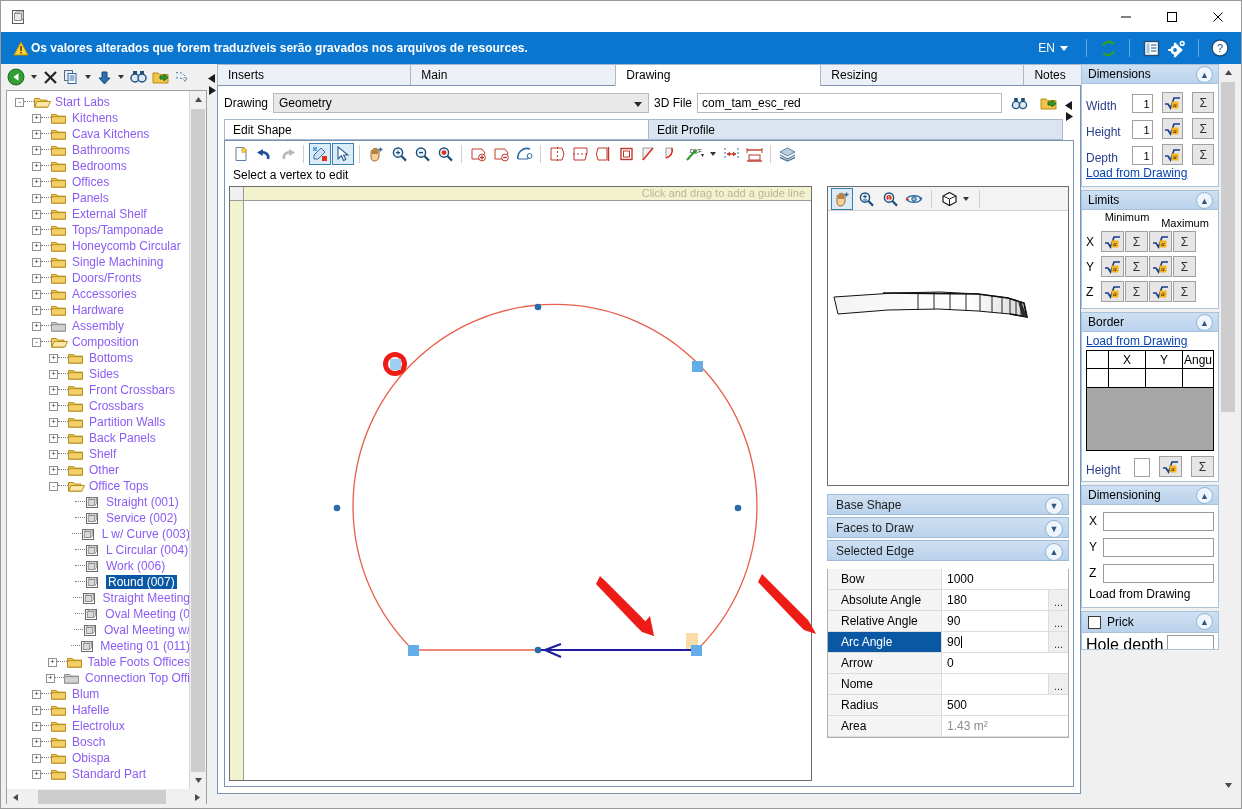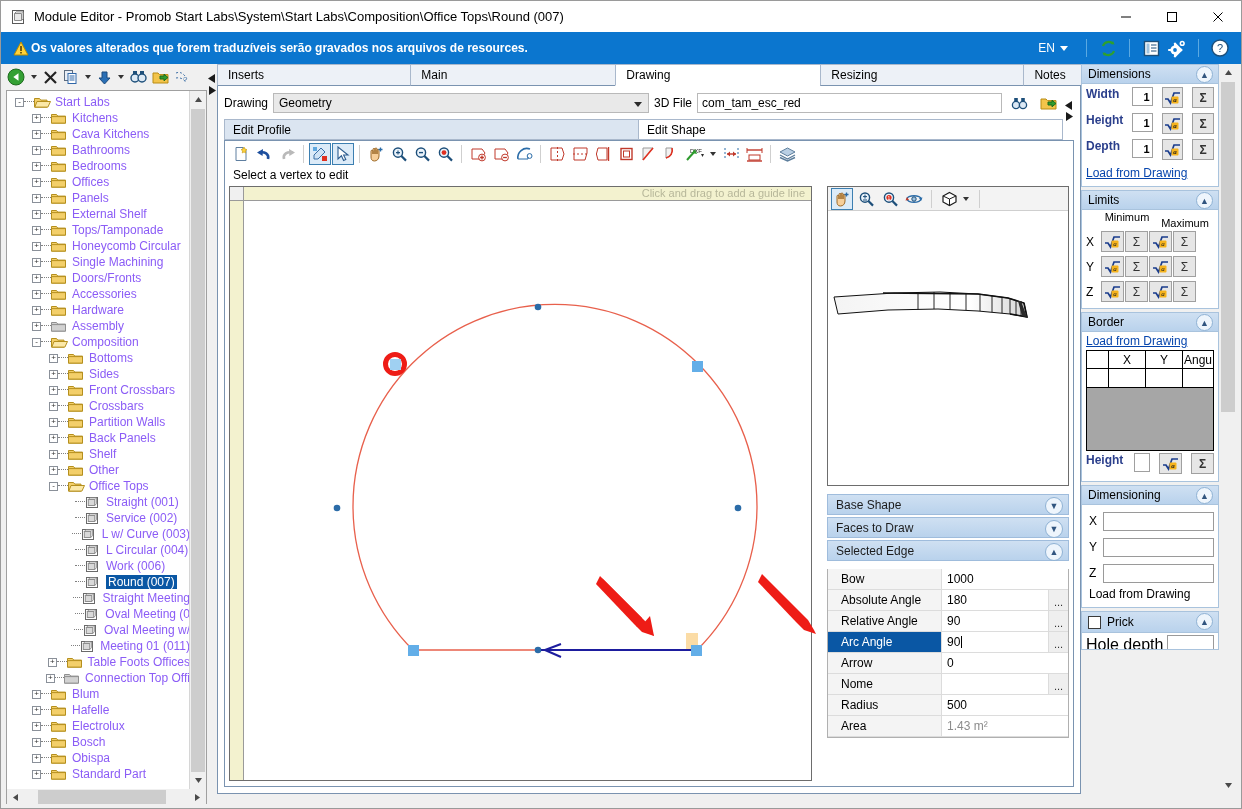--- a/index.html
+++ b/index.html
@@ -117,21 +117,21 @@
 
   
   .rightdock{position:absolute;right:6px;top:0;width:154px;bottom:14px;}
   .rd-scroll{position:absolute;right:0;top:0;width:15px;bottom:0;background:#f0f0f0;}
   .rd-content{position:absolute;left:0;top:0;right:16px;bottom:0;overflow:hidden;}
   .rpanel{border:1px solid #a9c3dd;background:#fff;box-sizing:border-box;margin-bottom:3px;}
   .rhead{height:19px;display:flex;align-items:center;padding-left:6px;font-size:12px;position:relative;
     background:linear-gradient(to bottom,#cfe0f2 0%,#b9d2ec 100%);border-bottom:1px solid #a9c3dd;box-sizing:border-box;}
   .rhead .chev{top:1px;width:15px;height:15px;}
   .rbody{padding:3px 4px 4px 4px;}
-  .dimrow{height:26px;display:flex;align-items:flex-start;gap:8px;font-weight:bold;}
+  .dimrow{height:26px;display:flex;align-items:flex-end;gap:8px;}
   .dimlbl{width:40px;font-size:12px;color:#2b3f8c;}
   .dimin{width:22px;height:19px;border:1px solid #a0a0a0;background:#fff;font-size:11px;text-align:right;padding-right:2px;box-sizing:border-box;display:flex;align-items:center;justify-content:flex-end;}
   .sqbtn{width:23px;height:21px;border:1px solid #a0a0a0;background:#e6e6e6;display:flex;align-items:center;justify-content:center;box-sizing:border-box;margin-left:1px;}
   .sqbtn.sig{font-size:12px;color:#333;}
   .link{color:#0645ad;text-decoration:underline;font-size:12px;display:block;padding:1px 0 2px 0;}
   .minmaxrow{display:flex;font-size:11px;color:#000;padding-left:12px;}
   .limrow{display:flex;align-items:center;height:25px;}
   .limlbl{width:14px;font-size:12px;}
   .bordertbl{border:1px solid #000;background:#fff;box-sizing:border-box;}
   .bt-head{display:flex;height:17px;font-size:12px;}
@@ -157,21 +157,20 @@
 <div class="app">
 
   <div class="titlebar">
     <span class="tb-icon">
       <svg width="16" height="16" viewBox="0 0 16 16">
         <rect x="2.5" y="1.5" width="11" height="13" fill="#fff" stroke="#5a5a5a"></rect>
         <path d="M4.5 4.5h7v7h-7z" fill="#e9e9e9" stroke="#8a8a8a"></path>
         <path d="M4.5 4.5l1.6-1.6h7v7l-1.6 1.6" fill="none" stroke="#8a8a8a"></path>
       </svg>
     </span>
-    <span class="tb-text">Module Editor - Promob Start Labs\System\Start Labs\Composition\Office Tops\Round (007)</span>
     <div class="winbtns">
       <div class="winbtn">
         <svg width="12" height="12" viewBox="0 0 12 12">
             <line x1="1" y1="6" x2="11" y2="6" stroke="#000"></line>
           </svg>
       </div>
       <div class="winbtn">
         <svg width="12" height="12" viewBox="0 0 12 12">
             <rect x="1.5" y="1.5" width="9" height="9" fill="none" stroke="#000"></rect>
           </svg>
@@ -837,25 +836,25 @@
             </div>
             <div style="position:absolute;top:7px;left:0;">
               <svg width="8" height="9" viewBox="0 0 8 9">
                   <path d="M1 0 L8 4.5 L1 9 Z" fill="#1a1a1a"></path>
                 </svg>
             </div>
           </div>
         </div>
 
         <div class="innertabs" id="inner-tabs">
+            <div class="itab active" style="width: 425px;">
+              <span>Edit Shape</span>
+            </div>
             <div class="itab inactive" style="width: 415px;">
               <span>Edit Profile</span>
-            </div>
-            <div class="itab active" style="width: 425px;">
-              <span>Edit Shape</span>
             </div>
           </div>
 
         <div class="editorbox">
 
           <div class="etoolbar" id="editor-toolbar">
               <div class="etb">
                 <svg width="16" height="16" viewBox="0 0 16 16">
                   <path d="M3 1.5h7l3 3V14.5H3z" fill="#fff" stroke="#5f7fa0"></path>
                   <path d="M10 1.5v3h3" fill="#dbe7f3" stroke="#5f7fa0"></path>

